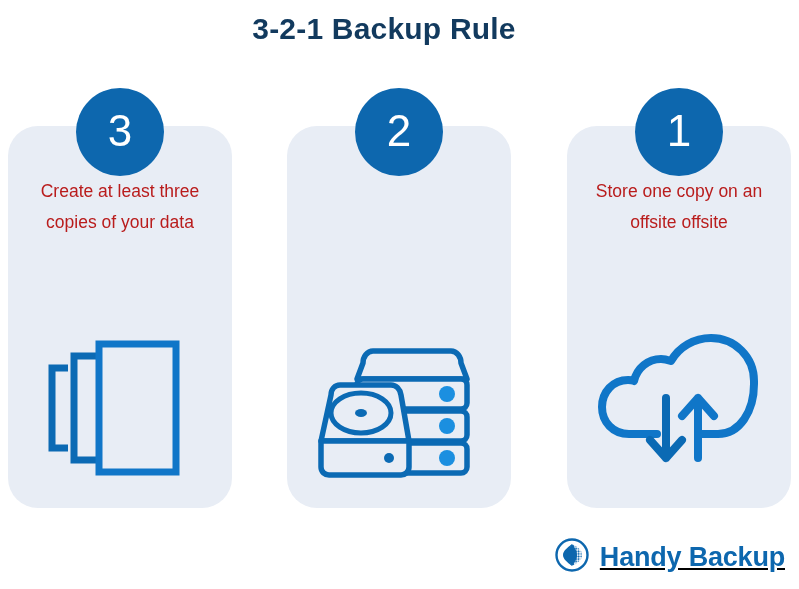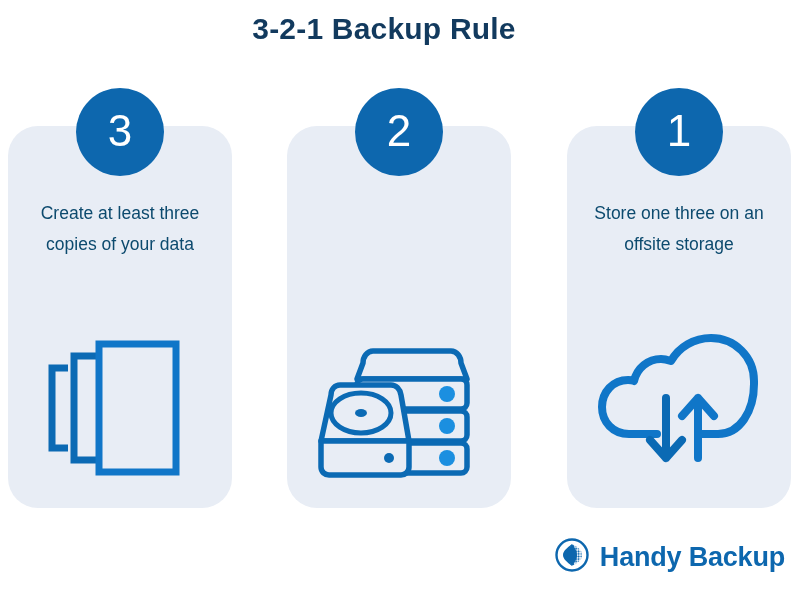--- a/index.html
+++ b/index.html
@@ -67,27 +67,27 @@
     align-items: center;
     justify-content: center;
     line-height: 1;
     box-sizing: border-box;
     padding-bottom: 3px;
   }
 
   
   .card-text {
     position: absolute;
-    top: 72px;
+    top: 50px;
     left: 14px;
     width: 196px;
     text-align: center;
     font-size: 17.5px;
     line-height: 31px;
-    color: #0c4a6e;
+    color: #b91c1c;
   }
 
   
   .icon-wrap {
     position: absolute;
     bottom: 24px;
     left: 0;
     width: 224px;
     display: flex;
     align-items: center;
@@ -98,20 +98,21 @@
   .icon-wrap.cloud   { bottom: 38px; }
 
   
   .logo {
     position: absolute;
     right: 14px;
     bottom: 12px;
     display: flex;
     align-items: center;
     gap: 10px;
+    text-decoration: underline;
   }
   .logo-mark { display: block; }
   .logo-text {
     font-size: 27px;
     font-weight: bold;
     color: #0d67ae;
     letter-spacing: -0.2px;
   }
 </style>
 </head>
@@ -168,21 +169,21 @@
         <ellipse cx="52" cy="90" rx="6" ry="4" fill="#0b6ab4"></ellipse>
 
         <circle cx="80" cy="135" r="5" fill="#0b6ab4"></circle>
       </svg>
     </div>
   </div>
 
   <div class="card card-3">
     <div class="badge">1</div>
 
-    <div class="card-text">Store one three on an offsite storage</div>
+    <div class="card-text">Store one copy on an offsite offsite</div>
 
     <div class="icon-wrap cloud">
       <svg width="170" height="140" viewBox="0 0 170 140" aria-hidden="true">
 
         <path d="M63 104 L35 104
                  C19 104 8 92 8 77
                  C8 62 19 50 34 50
                  C36 50 38 50 40 51
                  C43 38 54 29 67 29
                  C71 29 74 30 77 31

